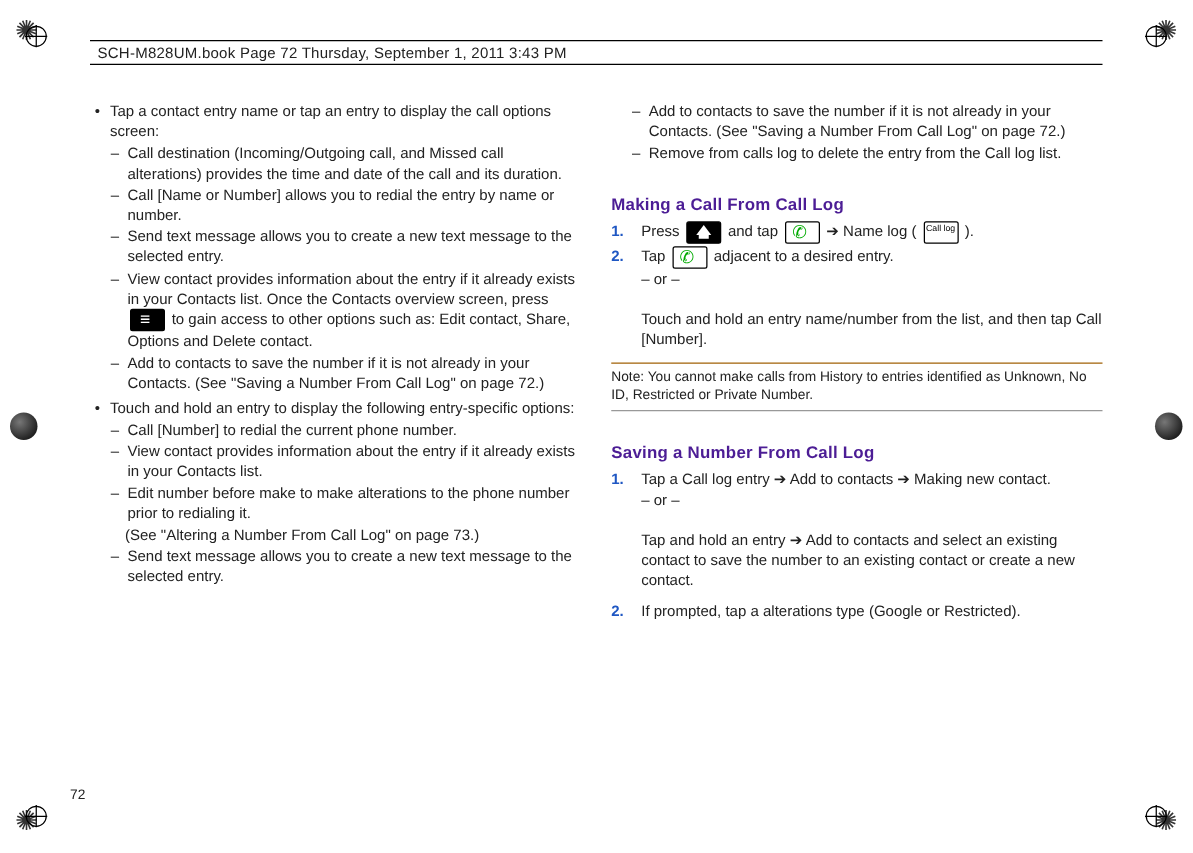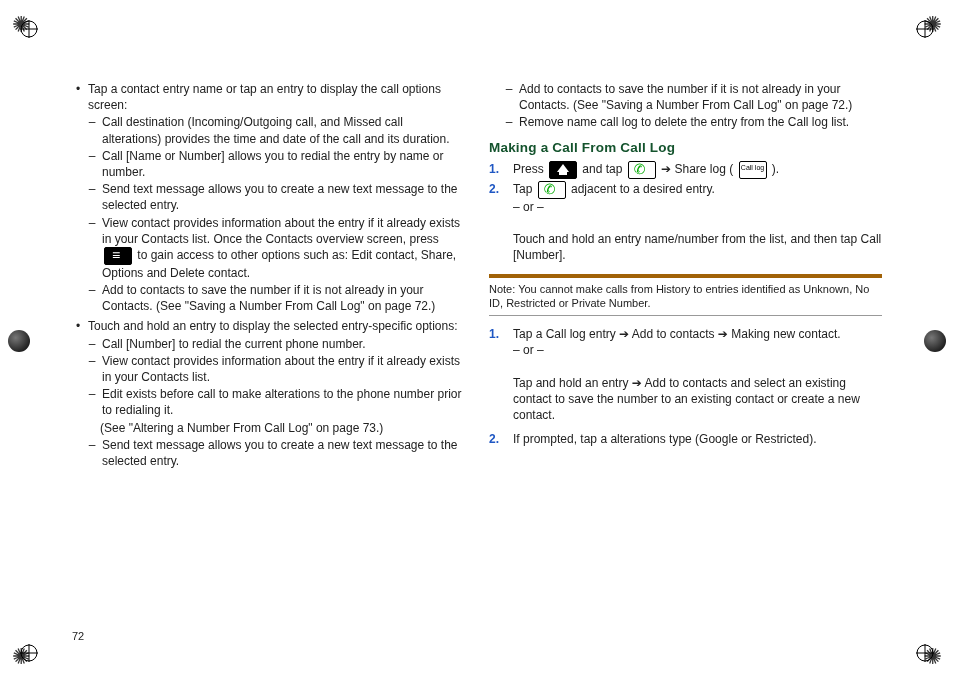--- a/index.html
+++ b/index.html
@@ -14,40 +14,40 @@
   .gear.tr{top:12px;right:12px}
   .gear.bl{bottom:12px;left:12px}
   .gear.br{bottom:12px;right:12px}
   .bigdot{position:absolute;width:22px;height:22px;border-radius:50%;background:radial-gradient(circle at 35% 35%,#777,#000);}
   .bigdot.l{left:8px;top:330px}
   .bigdot.r{right:8px;top:330px}
   .header-bar{position:absolute;top:32px;left:72px;right:72px;border-top:1px solid #000;border-bottom:1px solid #000;padding:2px 6px;font-size:12px;letter-spacing:.2px}
   .cols{position:absolute;top:80px;left:72px;right:72px;bottom:60px;display:flex;gap:24px;font-size:12px;line-height:1.35}
   .col{flex:1;min-width:0}
   .b{font-weight:400}
-  .sec-h{color:#14532d;font-weight:800;font-size:13.5px;margin:8px 0 4px 0;letter-spacing:.2px}
+  .sec-h{color:#4c1d95;font-weight:800;font-size:13.5px;margin:24px 0 4px 0;letter-spacing:.2px}
   .li{display:flex;gap:4px;margin:1px 0}
   .bul{flex:0 0 12px;text-align:center}
   .dash{flex:0 0 12px;text-align:center}
   .txt{flex:1}
   .ind1{margin-left:14px}
   .ind2{margin-left:28px}
   .num-row{display:flex;gap:8px;margin:2px 0}
   .nlab{color:#1f57c3;font-weight:700;flex:0 0 16px}
   .plain{flex:1}
   .icon{display:inline-block;vertical-align:middle;width:26px;height:16px;border:1px solid #000;border-radius:2px;background:#000;position:relative;margin:0 2px}
   .icon.home::after{content:"";position:absolute;left:7px;top:2px;width:0;height:0;border-left:6px solid transparent;border-right:6px solid transparent;border-bottom:8px solid #fff}
   .icon.home::before{content:"";position:absolute;left:9px;top:8px;width:8px;height:5px;background:#fff}
   .icon.phone{background:#fff}
   .icon.phone::before{content:"✆";position:absolute;left:5px;top:-2px;color:#0a0;font-size:14px}
   .icon.menu::before{content:"≡";position:absolute;left:7px;top:-2px;color:#fff;font-size:14px}
   .icon.calllog{background:#fff}
   .icon.calllog::before{content:"Call log";position:absolute;left:1px;top:2px;font-size:7px;line-height:7px;color:#000;width:24px;text-align:center}
-  .note{font-size:11px;margin:10px 0;border-top:4px solid #a16207;border-bottom:1px solid #999;padding:4px 0}
-  .pagenum{position:absolute;left:72px;bottom:40px;font-size:11px}
+  .note{font-size:11px;margin:10px 0;border-top:1px solid #a16207;border-bottom:1px solid #999;padding:4px 0}
+  .pagenum{position:absolute;left:56px;bottom:40px;font-size:11px}
 </style>
 </head>
 <body>
 
 <div class="page">
 
   <span class="gear tl">✺</span>
   <span class="gear tr">✺</span>
   <span class="gear bl">✺</span>
   <span class="gear br">✺</span>
@@ -63,20 +63,21 @@
       <path d="M9 0v18M0 9h18" stroke="#000" stroke-width="1"></path>
       <circle cx="9" cy="9" r="8" fill="none" stroke="#000"></circle>
     </svg>
   <svg class="crop-br" viewBox="0 0 18 18">
       <path d="M9 0v18M0 9h18" stroke="#000" stroke-width="1"></path>
       <circle cx="9" cy="9" r="8" fill="none" stroke="#000"></circle>
     </svg>
   <span class="bigdot l"></span>
   <span class="bigdot r"></span>
 
+  <div class="header-bar">SCH-M828UM.book  Page 72  Thursday, September 1, 2011  3:43 PM</div>
 
   <div class="cols">
 
     <div class="col">
       <div class="li">
           <span class="bul">•</span>
         <span class="txt">
           <span>Tap a contact entry name or tap an entry to display the </span><span class="b">call options</span><span> screen:</span>
         </span>
       </div>
@@ -97,72 +98,73 @@
           <span class="txt"><span class="b">View contact</span><span> provides information about the entry if it already exists in your Contacts list. Once the Contacts overview screen, press </span><span class="icon menu"></span><span> to gain access to other options such as: Edit contact, Share, Options and Delete contact.</span></span>
         </div>
       <div class="li ind1">
           <span class="dash">–</span>
           <span class="txt"><span class="b">Add to contacts</span><span> to save the number if it is not already in your Contacts. (See "Saving a Number From Call Log" on page 72.)</span></span>
         </div>
 
       <div class="li" style="margin-top:4px">
           <span class="bul">•</span>
         <span class="txt">
-          <span>Touch and hold an entry to display the selected </span><span class="b">entry-specific options</span><span>:</span>
+          <span>Touch and hold an entry to display the following </span><span class="b">entry-specific options</span><span>:</span>
         </span>
       </div>
       <div class="li ind1">
           <span class="dash">–</span>
           <span class="txt"><span class="b">Call [Number]</span><span> to redial the current phone number.</span></span>
         </div>
       <div class="li ind1">
           <span class="dash">–</span>
           <span class="txt"><span class="b">View contact</span><span> provides information about the entry if it already exists in your Contacts list.</span></span>
         </div>
       <div class="li ind1">
           <span class="dash">–</span>
-          <span class="txt"><span class="b">Edit exists before call</span><span> to make alterations to the phone number prior to redialing it.</span></span>
+          <span class="txt"><span class="b">Edit number before make</span><span> to make alterations to the phone number prior to redialing it.</span></span>
         </div>
       <div class="ind2">(See "Altering a Number From Call Log" on page 73.)</div>
       <div class="li ind1">
           <span class="dash">–</span>
           <span class="txt"><span class="b">Send text message</span><span> allows you to create a new text message to the selected entry.</span></span>
         </div>
     </div>
 
     <div class="col">
       <div class="li ind1">
           <span class="dash">–</span>
           <span class="txt"><span class="b">Add to contacts</span><span> to save the number if it is not already in your Contacts. (See "Saving a Number From Call Log" on page 72.)</span></span>
         </div>
       <div class="li ind1">
           <span class="dash">–</span>
-          <span class="txt"><span class="b">Remove name call log</span><span> to delete the entry from the Call log list.</span></span>
+          <span class="txt"><span class="b">Remove from calls log</span><span> to delete the entry from the Call log list.</span></span>
         </div>
 
       <div class="sec-h">Making a Call From Call Log</div>
       <div class="num-row">
         <span class="nlab">1.</span>
         <span class="plain">
-          <span>Press </span><span class="icon home"></span><span> and tap </span><span class="icon phone"></span><span> ➔ </span><span class="b">Share log</span><span> ( </span><span class="icon calllog"></span><span> ).</span>
+          <span>Press </span><span class="icon home"></span><span> and tap </span><span class="icon phone"></span><span> ➔ </span><span class="b">Name log</span><span> ( </span><span class="icon calllog"></span><span> ).</span>
         </span>
       </div>
       <div class="num-row">
         <span class="nlab">2.</span>
         <span class="plain">
           <span>Tap </span><span class="icon phone"></span><span> adjacent to a desired entry.</span><br>
           <span>– or –</span><br><br>
           <span>Touch and hold an entry name/number from the list, and then tap </span><span class="b">Call [Number]</span><span>.</span>
         </span>
       </div>
 
       <div class="note">
         <span class="b">Note:</span><span> You cannot make calls from History to entries identified as </span><span class="b">Unknown</span><span>, </span><span class="b">No ID</span><span>, </span><span class="b">Restricted</span><span> or </span><span class="b">Private Number</span><span>.</span>
       </div>
 
+      <div class="sec-h">Saving a Number From Call Log</div>
       <div class="num-row">
         <span class="nlab">1.</span>
         <span class="plain">
           <span>Tap a Call log entry </span><span class="b">➔ </span><span class="b">Add to contacts</span><span class="b"> ➔ </span><span class="b">Making new contact</span><span>.</span><br>
           <span>– or –</span><br><br>
           <span>Tap and hold an entry </span><span class="b">➔ </span><span class="b">Add to contacts</span><span> and select an existing contact to save the number to an existing contact or create a new contact.</span>
         </span>
       </div>
       <div class="num-row" style="margin-top:8px">
         <span class="nlab">2.</span>

